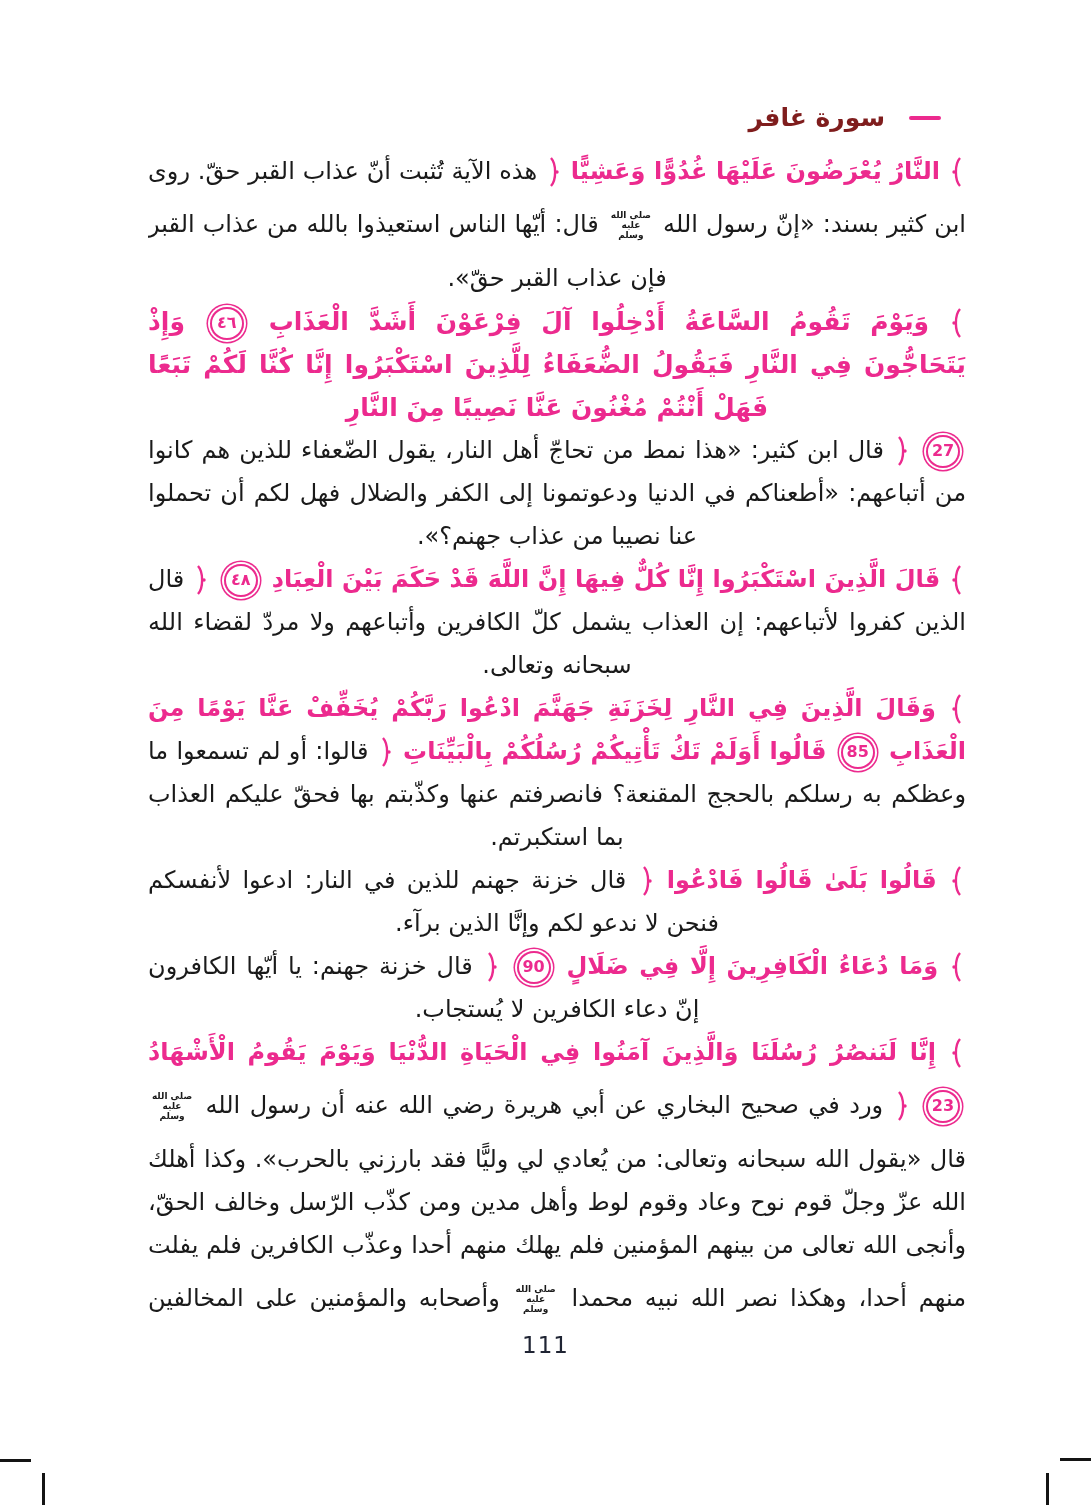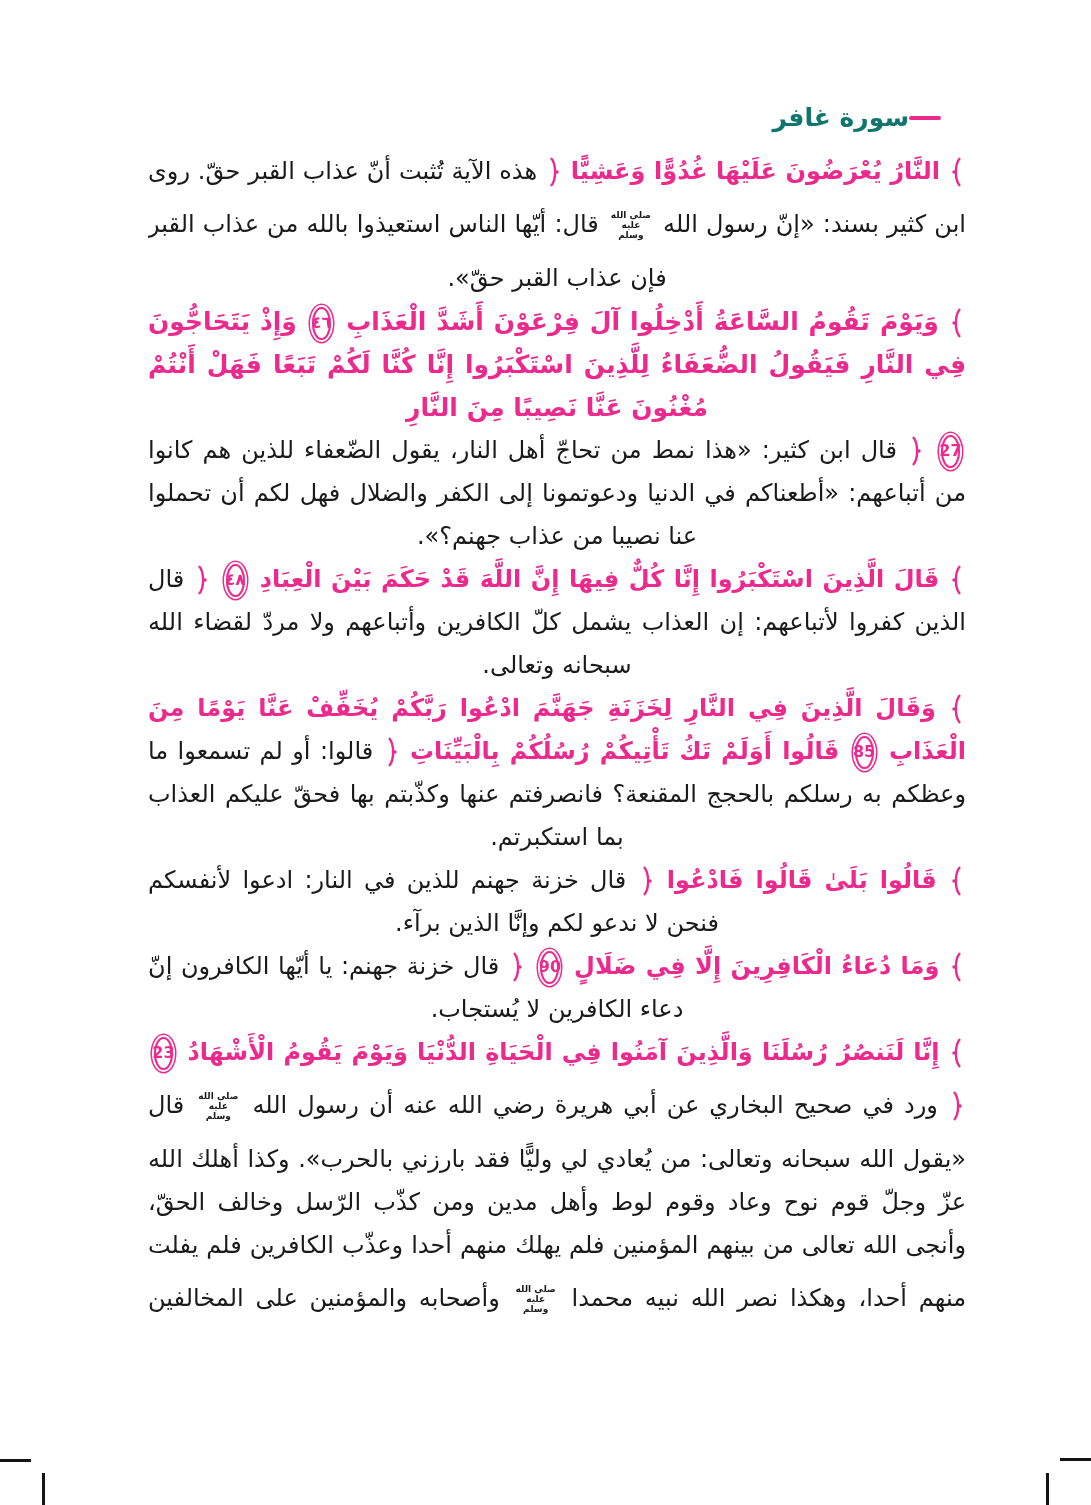--- a/index.html
+++ b/index.html
@@ -5,42 +5,42 @@
   * { margin:0; padding:0; box-sizing:border-box; }
   body { background:#e8e8e8; font-family:"DejaVu Sans", sans-serif; }
   .page {
     position:relative; width:1091px; height:1505px; margin:0 auto;
     background:#ffffff; overflow:hidden;
     font-family:"DejaVu Sans", sans-serif;
   }
   
   .surah-header {
     position:absolute; top:103px; right:150px;
-    display:flex; flex-direction:row; align-items:center; gap:0;
-    direction:rtl; color:#0f766e;
+    display:flex; flex-direction:row; align-items:center; gap:24px;
+    direction:rtl; color:#7f1d1d;
   }
   .header-dash { width:32px; height:4px; background:#EC2A8E; border-radius:2px; }
   .surah-title { font-size:25px; font-weight:bold; letter-spacing:0.5px; }
 
   
   .content {
     position:absolute; top:150px; right:125px; width:818px; height:1180px;
     direction:rtl; overflow:hidden;
     color:#1A1A1A; font-size:24px; line-height:43px;
     text-align:justify; text-align-last:center;
   }
   .content p { margin:0; }
   .body-text { color:#1A1A1A; }
   .quran { color:#EC2A8E; font-weight:bold; }
   .verse-block { font-size:25px; }
 
   
   .ayah {
     display:inline-flex; align-items:center; justify-content:center;
-    width:19px; height:33px; margin:0 6px; vertical-align:middle;
+    width:34px; height:33px; margin:0 6px; vertical-align:middle;
     border:2px solid #EC2A8E; border-radius:50%;
     box-shadow:0 0 0 2px #ffffff, 0 0 0 3.5px #EC2A8E;
     color:#EC2A8E; font-size:16px; font-weight:bold; line-height:1;
     text-align:center; text-align-last:center;
   }
 
   
   .qb { display:inline-block; vertical-align:middle; margin:0 3px; }
   .qb svg { display:block; }
 
@@ -179,19 +179,20 @@
           </svg></span>
       <span class="body-text">ورد في صحيح البخاري عن أبي هريرة رضي الله عنه أن رسول الله</span>
       <span class="seal">صلى الله عليه وسلم</span>
       <span class="body-text">قال «يقول الله سبحانه وتعالى: من يُعادي لي وليًّا فقد بارزني بالحرب». وكذا أهلك الله عزّ وجلّ قوم نوح وعاد وقوم لوط وأهل مدين ومن كذّب الرّسل وخالف الحقّ، وأنجى الله تعالى من بينهم المؤمنين فلم يهلك منهم أحدا وعذّب الكافرين فلم يفلت منهم أحدا، وهكذا نصر الله نبيه محمدا</span>
       <span class="seal">صلى الله عليه وسلم</span>
       <span class="body-text">وأصحابه والمؤمنين على المخالفين والمكذّبين، وجعل الله كلمته هي العليا ودينه هو الظاهر على سائر الأديان.</span>
     </p>
 
   </div>
 
+  <div class="page-number">111</div>
 
   <div class="crop crop-h-left"></div>
   <div class="crop crop-v-left"></div>
   <div class="crop crop-h-right"></div>
   <div class="crop crop-v-right"></div>
 
 </div>
 
 </body></html>

